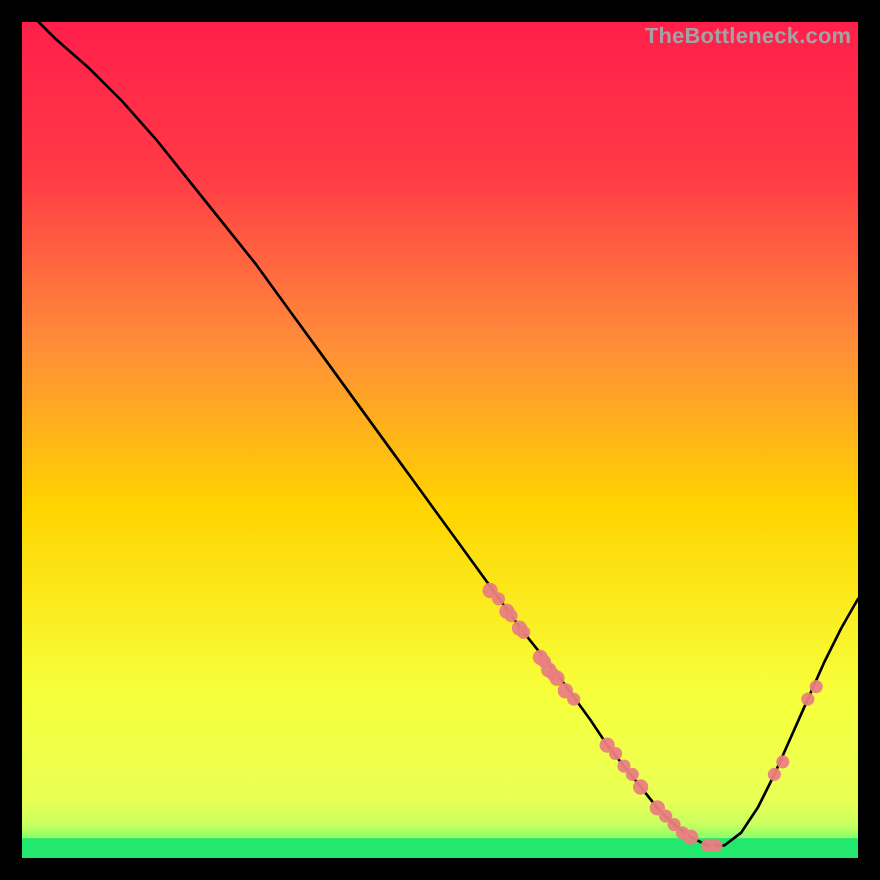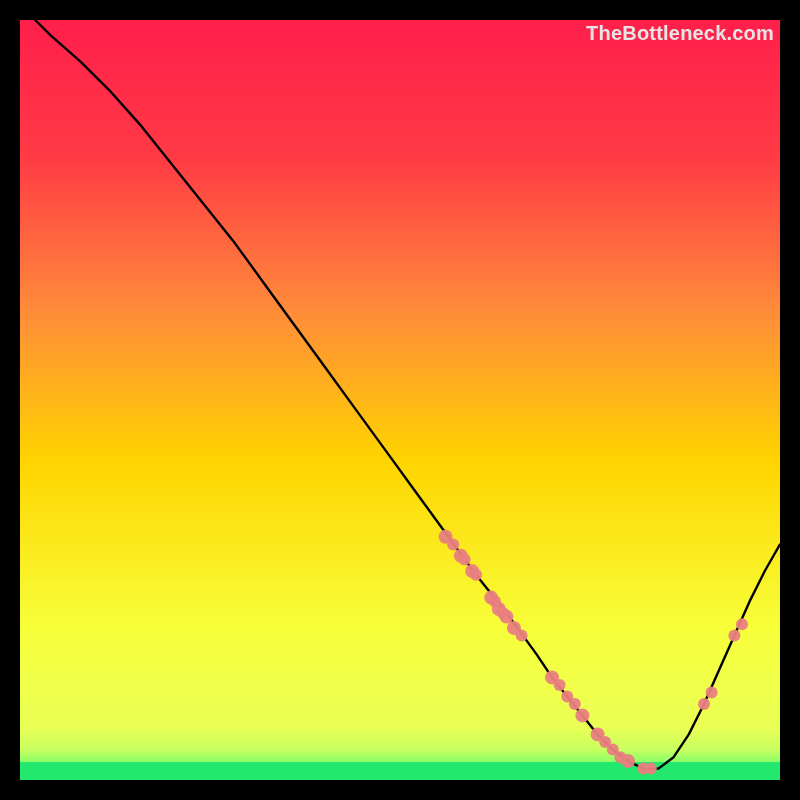--- a/index.html
+++ b/index.html
@@ -23,21 +23,21 @@
     position: absolute;
     left: 0;
     top: 0;
     width: 760px;
     height: 760px;
   }
   .watermark {
     position: absolute;
     top: 2px;
     right: 6px;
-    color: #e5e5e5;
+    color: #a3a3a3;
     font-size: 20px;
     font-weight: 600;
     letter-spacing: 0.2px;
     user-select: none;
   }
   svg {
     display: block;
   }
 </style>
 </head>

